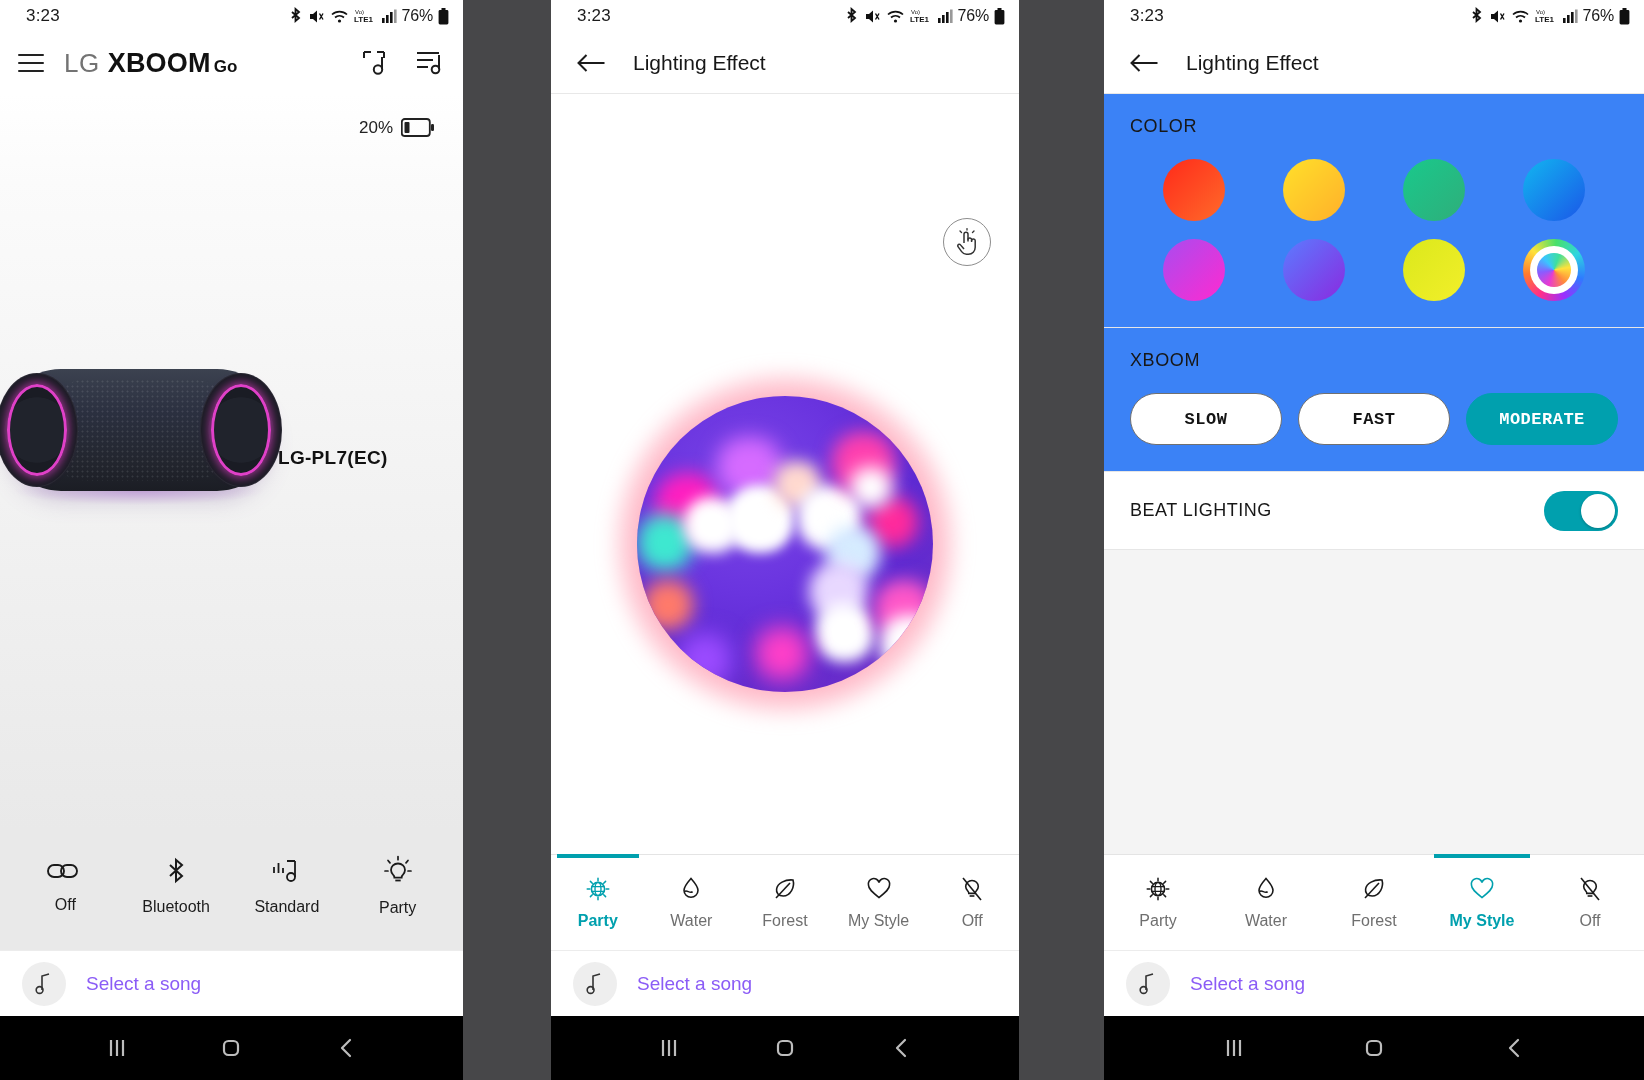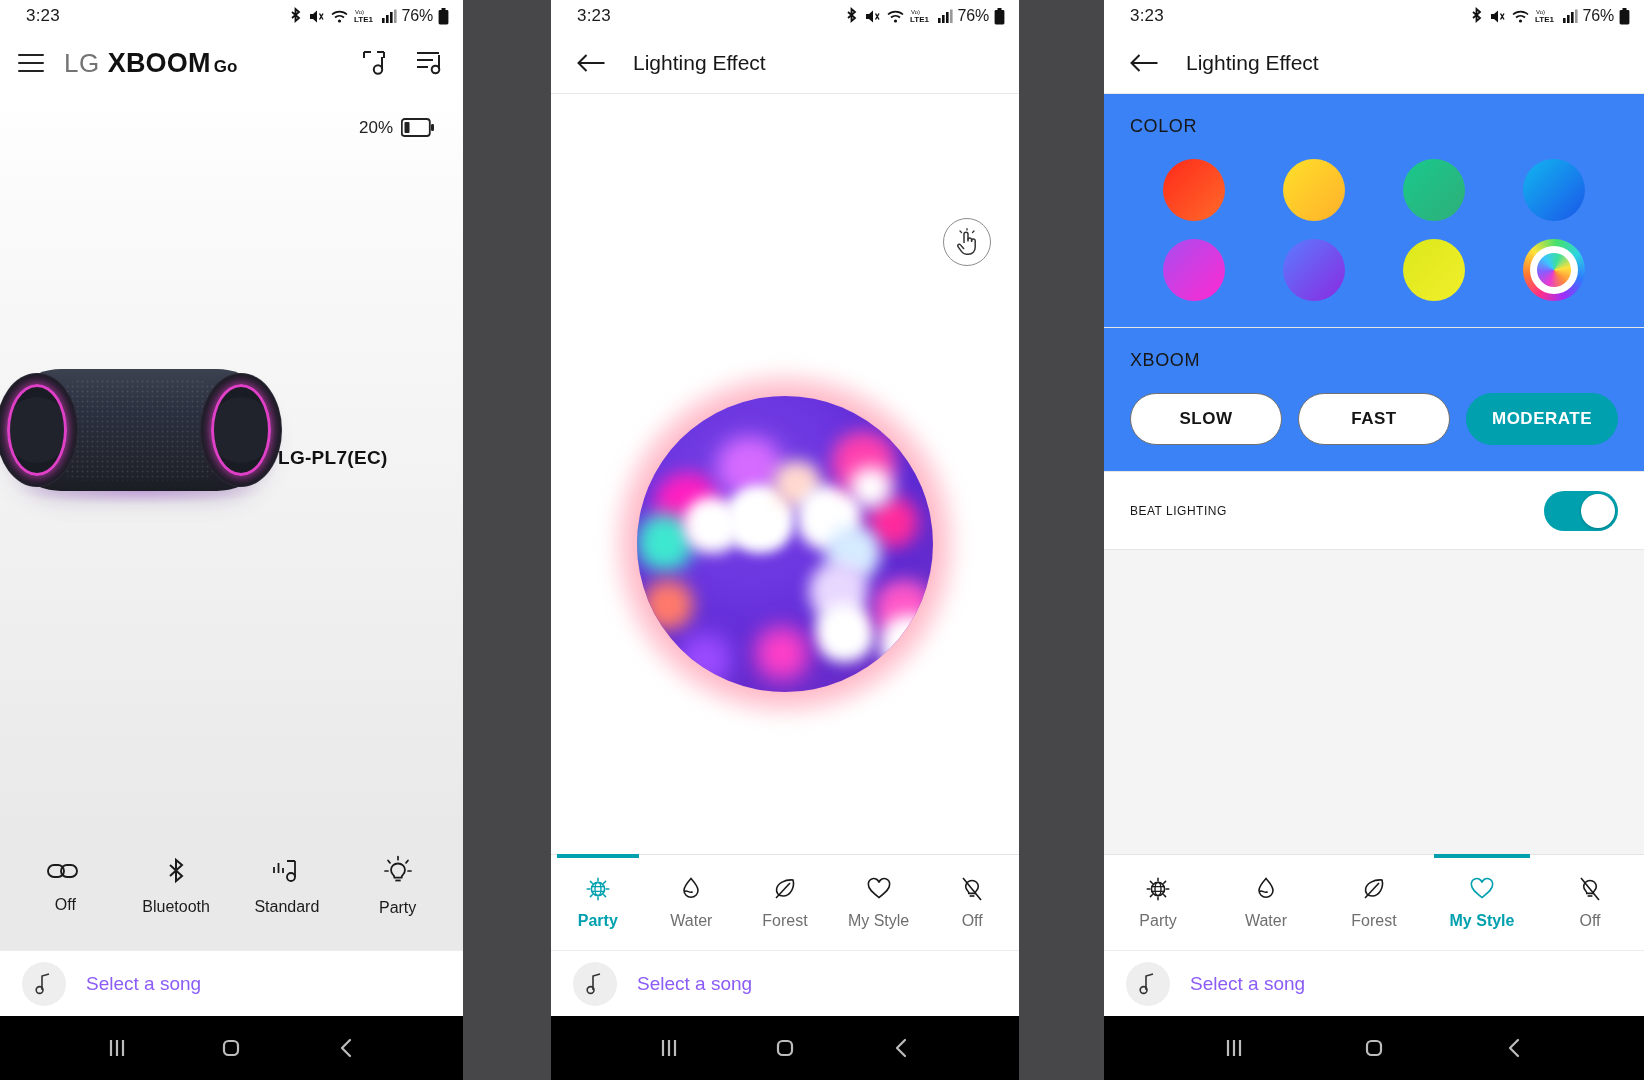--- a/index.html
+++ b/index.html
@@ -116,30 +116,30 @@
                  row-gap:18px; justify-items:center; padding:0 4px; }
   .swatch { width:62px; height:62px; border-radius:50%; cursor:pointer; }
   .swatch.ring { background:transparent; position:relative;
                  display:flex; align-items:center; justify-content:center; }
   .swatch.ring .outer { position:absolute; inset:0; border-radius:50%;
       background:conic-gradient(from 210deg,#ff2e8a,#ff7a2e,#ffe23a,#47e06a,#2ed5e0,#2e7bff,#9b2eff,#ff2e8a); }
   .swatch.ring .mid { position:absolute; inset:7px; border-radius:50%; background:#fff; }
   .swatch.ring .inner { position:absolute; inset:14px; border-radius:50%;
       background:conic-gradient(from 200deg,#e93bd0,#8a5cff,#39c6ff,#3ddf9d,#ffe23a,#ff8a3d,#e93bd0); }
 
-  .speedrow { margin-top:22px; display:flex; gap:16px; }
+  .speedrow { margin-top:22px; display:flex; gap:16px;font-family:Liberation Mono, monospace; }
   .pill { flex:1; height:52px; border-radius:26px; border:1px solid #707070;
           background:#fff; color:#141414; font-size:17px; font-weight:bold;
           letter-spacing:.5px; display:flex; align-items:center; justify-content:center;
           cursor:pointer; }
   .pill.sel { background:#00a0ae; border-color:#00a0ae; color:#fff; }
 
   .beatrow { background:#fff; height:78px; display:flex; align-items:center;
              padding:0 26px; border-bottom:1px solid #e6e6e6; }
-  .beat-label { font-size:12px; color:#171717; letter-spacing:.5px; }
+  .beat-label { font-size:18px; color:#171717; letter-spacing:.5px; }
   .switch { margin-left:auto; width:74px; height:40px; border-radius:20px;
             background:#00a0ae; position:relative; cursor:pointer; }
   .switch .knob { position:absolute; top:3px; right:3px; width:34px; height:34px;
                   border-radius:50%; background:#fff; box-shadow:0 1px 3px rgba(0,0,0,.25); }
 </style>
 </head>
 <body>
 
 <div class="stage">
 

